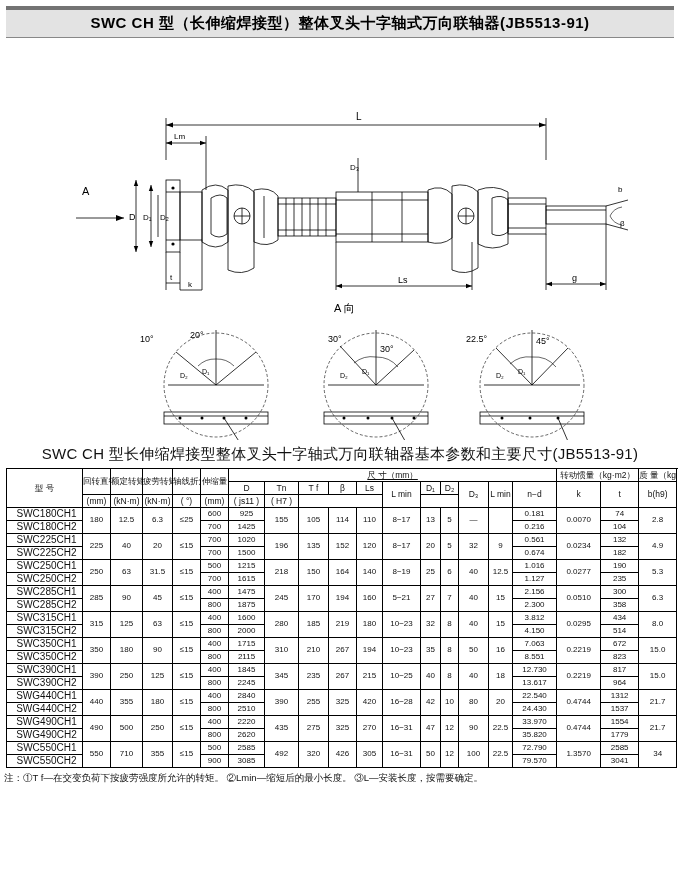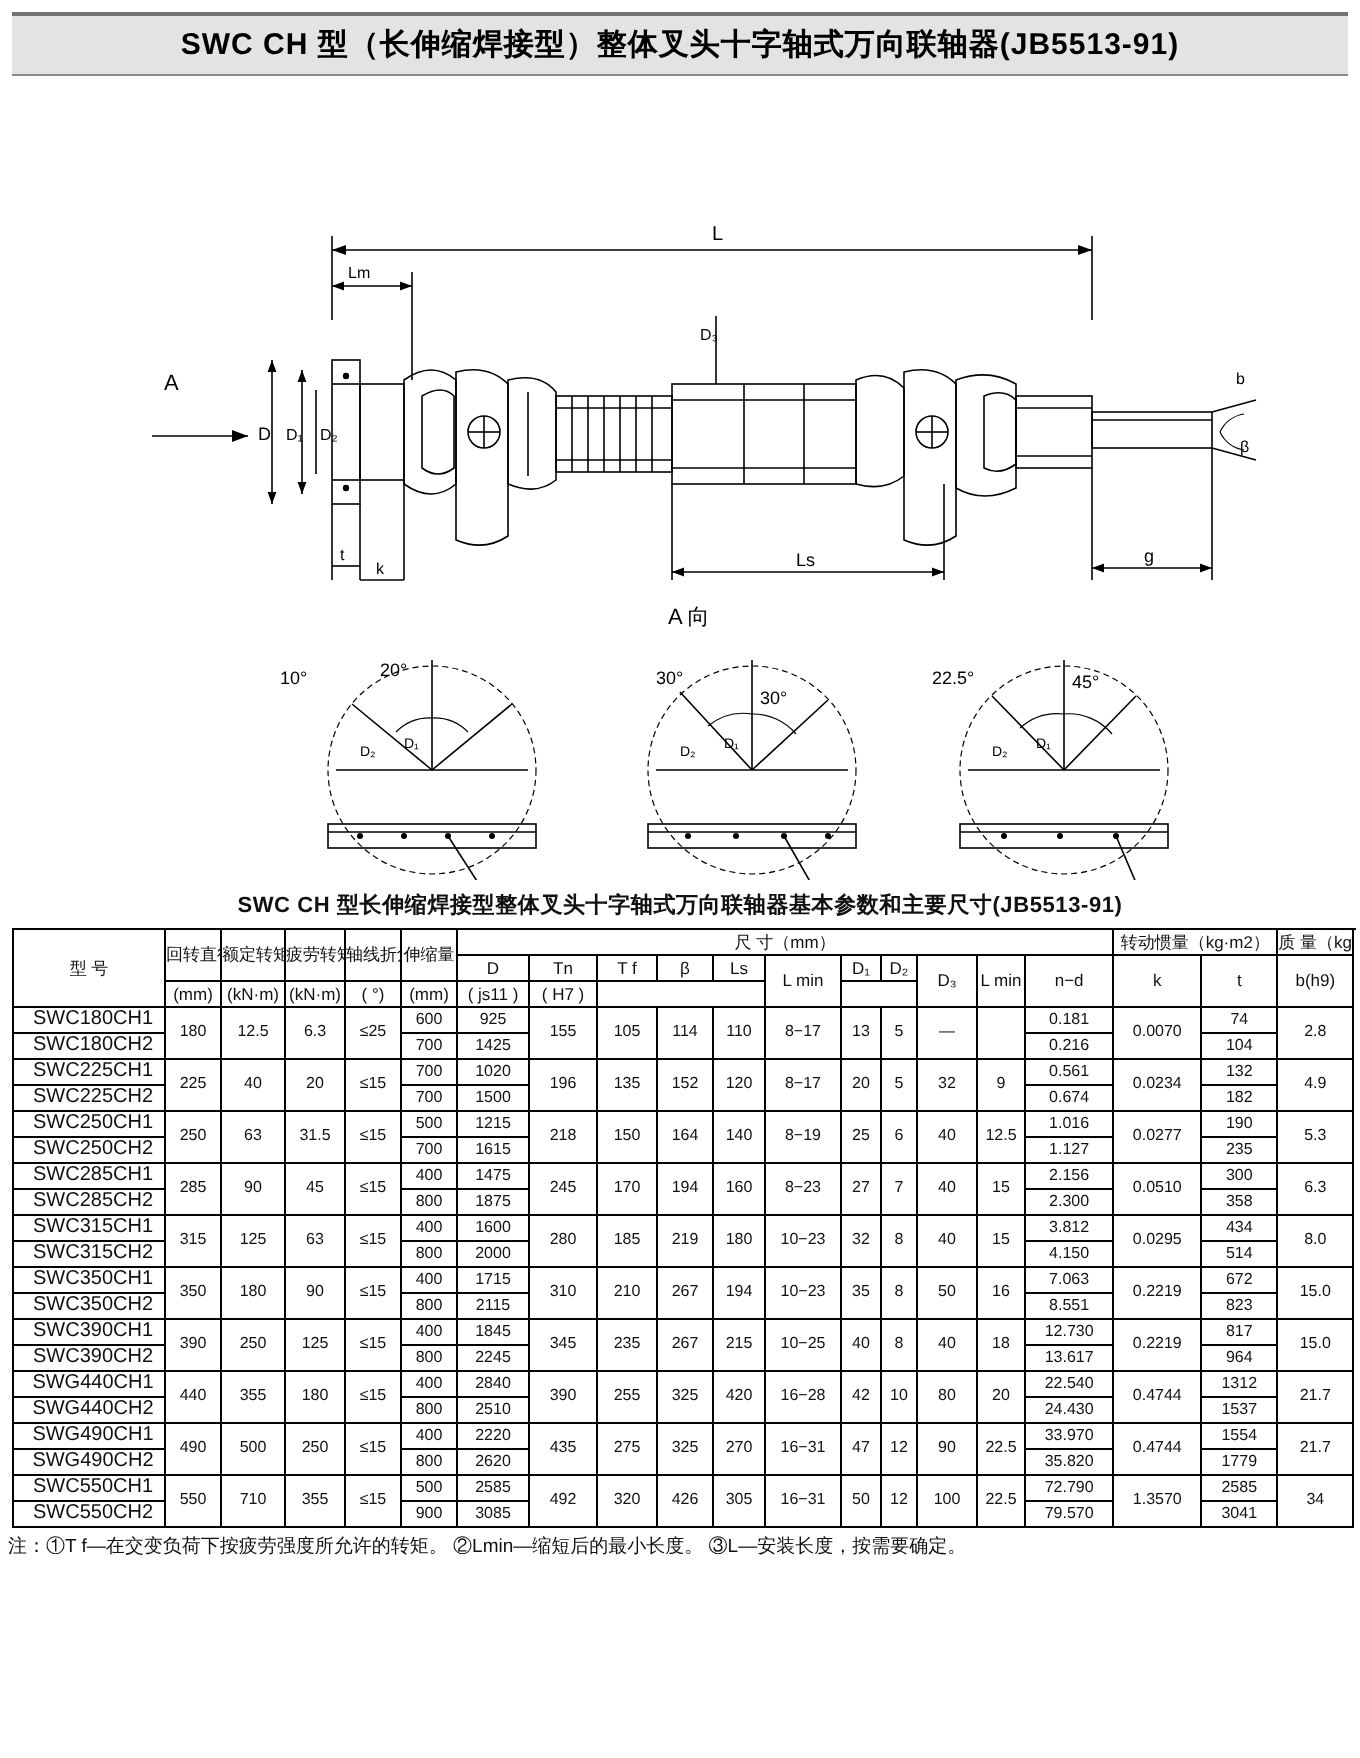--- a/index.html
+++ b/index.html
@@ -12,21 +12,21 @@
     font-family: "Liberation Sans", sans-serif;
     color: #111;
   }
   .page { position: relative; width: 680px; height: 879px; }
 
   
   .header {
     margin: 6px 6px 0 6px;
     height: 32px;
     background: #e3e3e3;
-    border-top: 2px solid #737373;
+    border-top: 4px solid #737373;
     border-bottom: 1px solid #888;
     display: flex;
     align-items: center;
     justify-content: center;
   }
   .header-title {
     font-size: 15px;
     font-weight: bold;
     letter-spacing: 0.5px;
     color: #000;
@@ -36,22 +36,22 @@
   .drawing {
     position: relative;
     margin: 2px 6px 0 6px;
     height: 400px;
   }
   .drawing svg { display: block; }
 
   
   .table-title {
     text-align: center;
-    font-size: 11px;
-    font-weight: bold;
+    font-size: 15px;
+    font-weight: normal;
     padding: 5px 0 4px 0;
     letter-spacing: 0.3px;
   }
 
   
   table.spec {
     border-collapse: collapse;
     width: 668px;
     margin: 0 6px;
     font-size: 8px;
@@ -61,21 +61,21 @@
     border: 1px solid #000;
     text-align: center;
     vertical-align: middle;
     padding: 0;
     line-height: 1.05;
     height: 13px;
     overflow: hidden;
     white-space: nowrap;
   }
   table.spec th { font-weight: normal; font-size: 8.5px; }
-  .hdr-group { font-size: 10px; }
+  .hdr-group { font-size: 10px; text-decoration: underline; }
   .model-col { text-align: left; padding-left: 4px !important; font-size: 10px; }
   .big-label { font-size: 11px; font-weight: normal; }
   .unit { font-size: 7px; }
   .vert-mini { font-size: 7.5px; line-height: 1.0; }
 
   
   .note {
     margin: 4px 8px 0 4px;
     font-size: 9.5px;
     line-height: 1.3;
@@ -445,21 +445,21 @@
           <td rowspan="2">285</td>
           <td rowspan="2">90</td>
           <td rowspan="2">45</td>
           <td rowspan="2">≤15</td>
           <td>400</td>
           <td>1475</td>
           <td rowspan="2">245</td>
           <td rowspan="2">170</td>
           <td rowspan="2">194</td>
           <td rowspan="2">160</td>
-          <td rowspan="2">8−23</td>
+          <td rowspan="2">5−21</td>
           <td rowspan="2">27</td>
           <td rowspan="2">7</td>
           <td rowspan="2">40</td>
           <td rowspan="2">15</td>
           <td>2.156</td>
           <td rowspan="2">0.0510</td>
           <td>300</td>
           <td rowspan="2">6.3</td>
         </tr>
         <tr>

